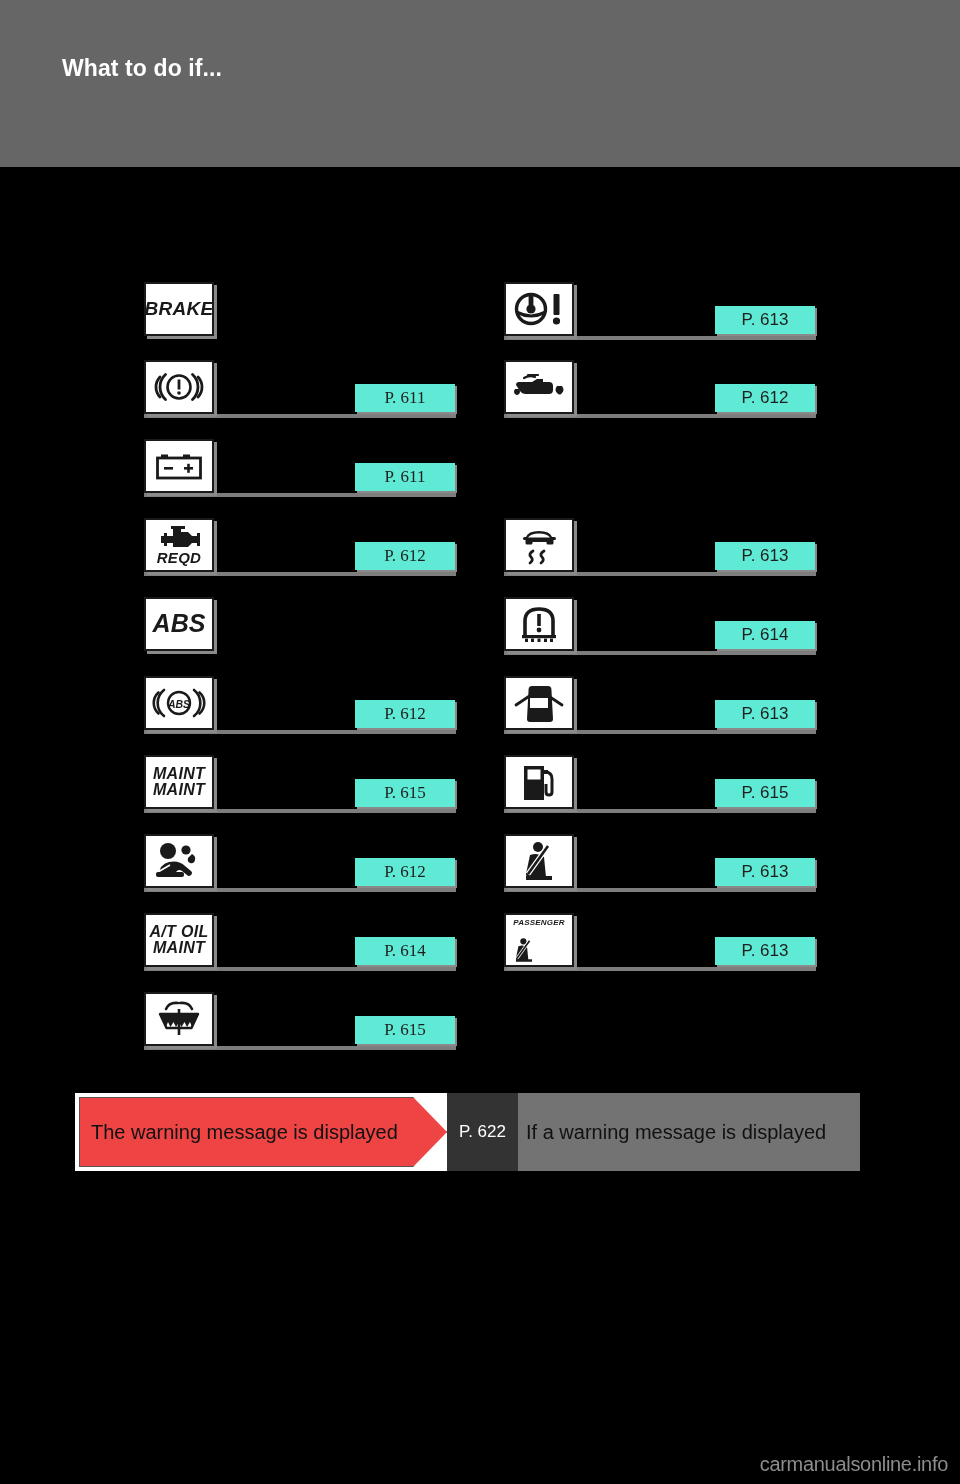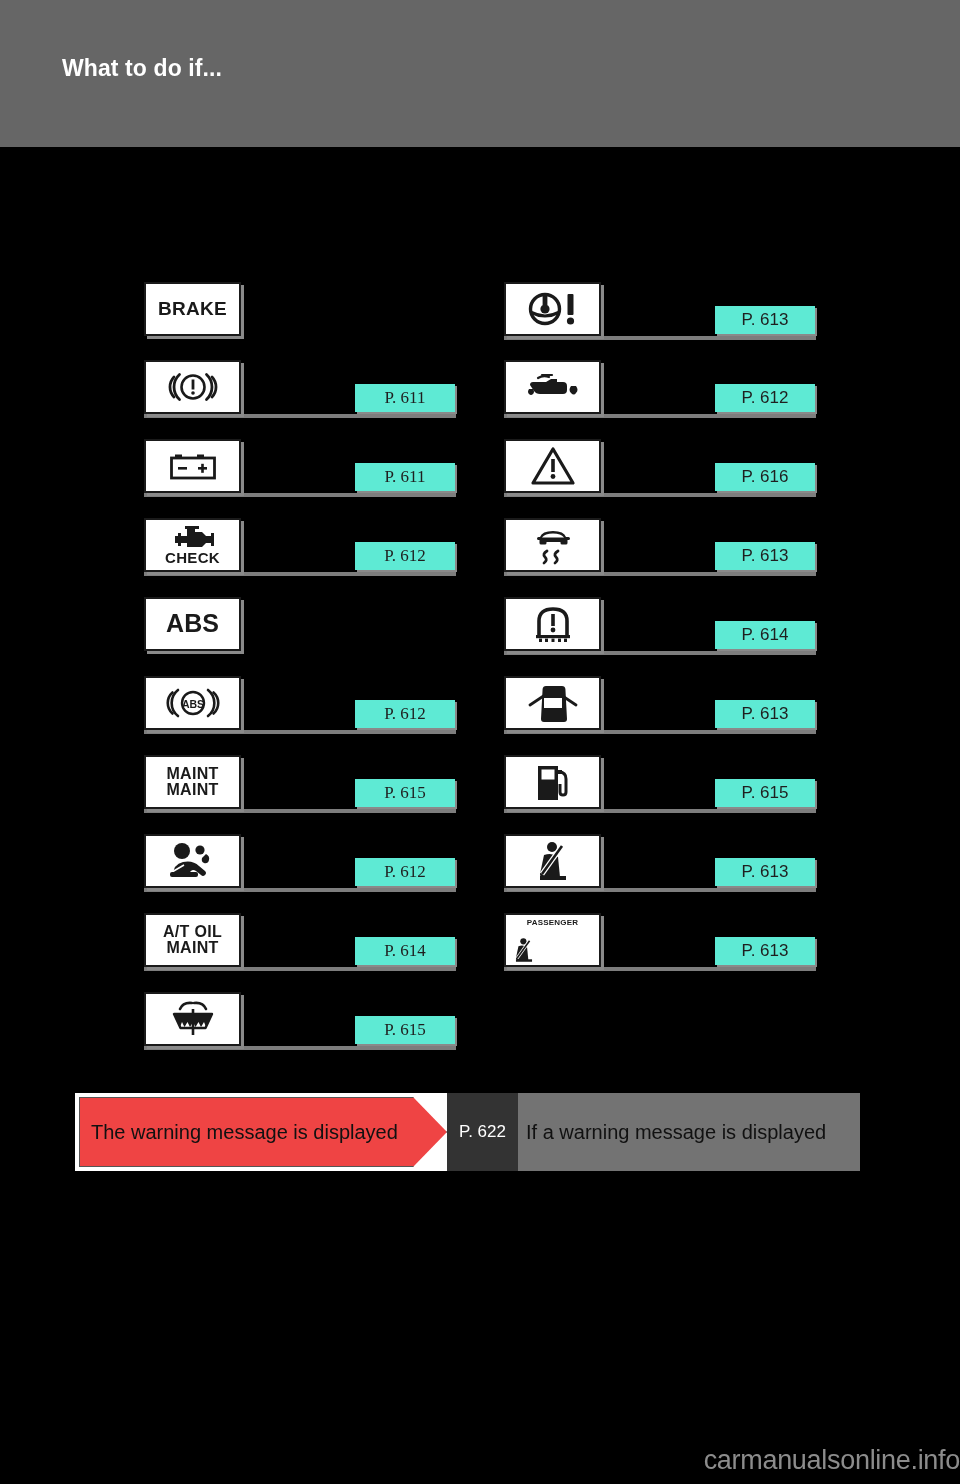--- a/index.html
+++ b/index.html
@@ -7,21 +7,21 @@
   html, body {
     width: 960px; height: 1484px;
     background: #000;
     font-family: "Liberation Sans", sans-serif;
     overflow: hidden;
   }
   .page { position: relative; width: 960px; height: 1484px; background: #000; }
 
   
   .header {
-    position: absolute; left: 0; top: 0; width: 960px; height: 147px;
+    position: absolute; left: 0; top: 0; width: 960px; height: 167px;
     background: #666666;
   }
   .header-title {
     position: absolute; left: 62px; top: 55px;
     color: #ffffff;
     font-size: 23px;
     font-weight: bold;
     letter-spacing: .1px;
     white-space: nowrap;
   }
@@ -35,26 +35,27 @@
 
   
   .rule {
     position: absolute; left: 0; bottom: 0; height: 4px; width: 100%;
     background: #7d7d7d;
   }
 
   
   .tile {
     position: absolute; left: 0; top: 0;
-    width: 97px; height: 54px;
+    width: 70px; height: 54px;
     background: #ffffff;
     border: 2px solid #1a1a1a;
     box-shadow: 3px 3px 0 0 #8a8a8a;
     display: flex; align-items: center; justify-content: center;
     overflow: hidden;
+    font-style: italic;
   }
   .tile svg { display: block; }
   .tile .txt {
     color: #1a1a1a; font-weight: bold; line-height: 1.02;
     text-align: center; letter-spacing: .3px;
   }
   .tile .txt.big   { font-size: 19px; }
   .tile .txt.med   { font-size: 15px; }
   .tile .txt.two   { font-size: 15px; }
   .tile .txt.abs   { font-size: 25px; letter-spacing: 0; }
@@ -107,22 +108,22 @@
   .banner-right {
     flex: 1; background: #737373;
     display: flex; align-items: center;
     padding-left: 8px;
     color: #111111; font-size: 20px; white-space: nowrap;
   }
 
   
   .watermark {
     position: absolute; left: 0; right: 0; bottom: 8px;
-    text-align: right; 
-    color: #8c8c8c; font-size: 27px; letter-spacing: -.3px;
+    text-align: right; padding-right: 12px;
+    color: #8c8c8c; font-size: 20px; letter-spacing: -.3px;
   }
 </style>
 </head>
 <body>
 
 <div class="page">
 
   <div class="header">
     <div class="header-title">What to do if...</div>
   </div>
@@ -168,21 +169,21 @@
       <div class="ptag">P. 611</div>
     </div>
 
     <div class="row left" style="top:518px">
       <div class="rule"></div>
       <div class="tile">
         <div style="display:flex;flex-direction:column;align-items:center;justify-content:center;">
           <svg width="44" height="27" viewBox="0 0 44 27" style="margin-bottom:-1px">
             <path d="M14 2 h14 v3 h-4 v3 h7 l4 4 h5 v-3 h3 v13 h-3 v-3 h-5 l-4 4 h-15 v-4 h-6 v3 h-3 v-3 h-3 v-7 h3 v-3 h3 v3 h6 v-7 h-2 z" fill="#1a1a1a"></path>
           </svg>
-          <div class="txt med">CHECK</div>
+          <div class="txt med">REQD</div>
         </div>
       </div>
       <div class="ptag">P. 612</div>
     </div>
 
     <div class="row left" style="top:597px">
 
       <div class="tile">
         <div class="txt abs">ABS</div>
       </div>
@@ -277,31 +278,20 @@
           <path d="M5 13 q0 -3 3 -3 h13 l5 -3 h6 v3 h6 q4 0 4 4 v4 q0 4 -4 4 h-23 q-4 0 -6 -3 z" fill="#1a1a1a"></path>
           <path d="M13 6 q5 -3 11 -1" fill="none" stroke="#1a1a1a" stroke-width="2.2" stroke-linecap="round"></path>
           <path d="M17 3 h10" stroke="#1a1a1a" stroke-width="2.2" stroke-linecap="round"></path>
           <path d="M4 17 q-2 3 0 5 q2 2 4 0 q2 -2 0 -5 z" fill="#1a1a1a"></path>
           <path d="M46 14 q-3 4 0 7 q3 3 5 0 q3 -3 0 -7 z" fill="#1a1a1a"></path>
         </svg>
       </div>
       <div class="ptag">P. 612</div>
     </div>
 
-    <div class="row right" style="top:439px">
-      <div class="rule"></div>
-      <div class="tile">
-        <svg width="46" height="40" viewBox="0 0 46 40">
-          <path d="M23 3 L43 37 H3 Z" fill="none" stroke="#1a1a1a" stroke-width="3.2" stroke-linejoin="round"></path>
-          <rect x="21.2" y="13" width="3.6" height="13" fill="#1a1a1a"></rect>
-          <circle cx="23" cy="30.5" r="2.4" fill="#1a1a1a"></circle>
-        </svg>
-      </div>
-      <div class="ptag">P. 616</div>
-    </div>
 
     <div class="row right" style="top:518px">
       <div class="rule"></div>
       <div class="tile">
         <svg width="46" height="40" viewBox="0 0 46 40">
           <path d="M10 12 q2 -6 13 -6 q11 0 13 6 h2.5 q1.5 0 1.5 1.5 t-1.5 1.5 h-1 v3 q0 1.6 -1.6 1.6 h-3.8 q-1.6 0 -1.6 -1.6 v-1 h-14 v1 q0 1.6 -1.6 1.6 h-3.8 q-1.6 0 -1.6 -1.6 v-3 h-1 q-1.5 0 -1.5 -1.5 t1.5 -1.5 z" fill="#1a1a1a"></path>
           <path d="M12 12.5 q3 -4 11 -4 q8 0 11 4 z" fill="#ffffff"></path>
           <path d="M17 26 q-5 3 -2 6 q3 3 -1 6" fill="none" stroke="#1a1a1a" stroke-width="2.8" stroke-linecap="round"></path>
           <path d="M28 26 q-5 3 -2 6 q3 3 -1 6" fill="none" stroke="#1a1a1a" stroke-width="2.8" stroke-linecap="round"></path>
         </svg>

